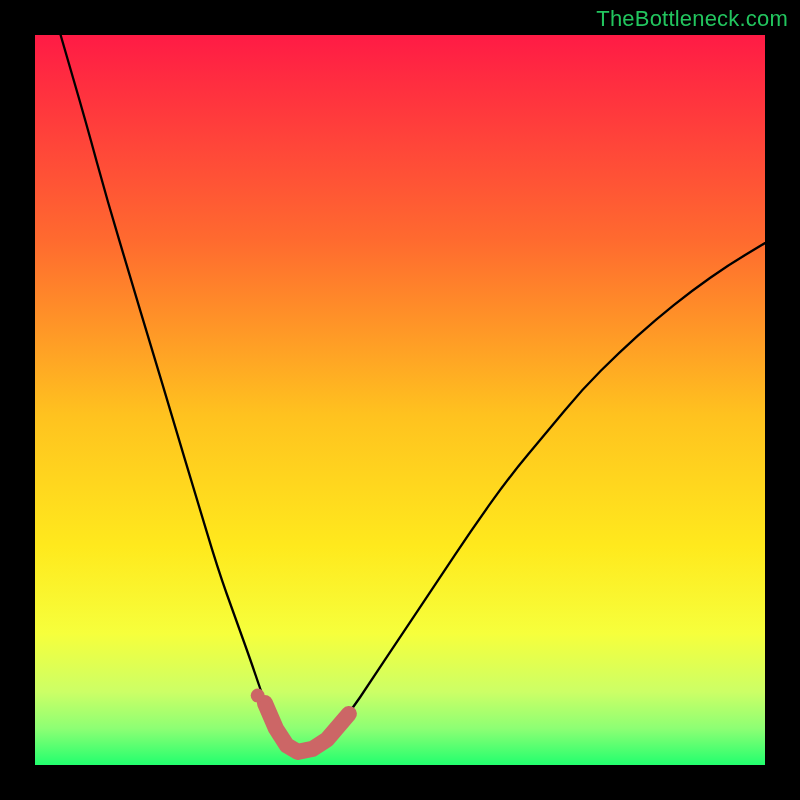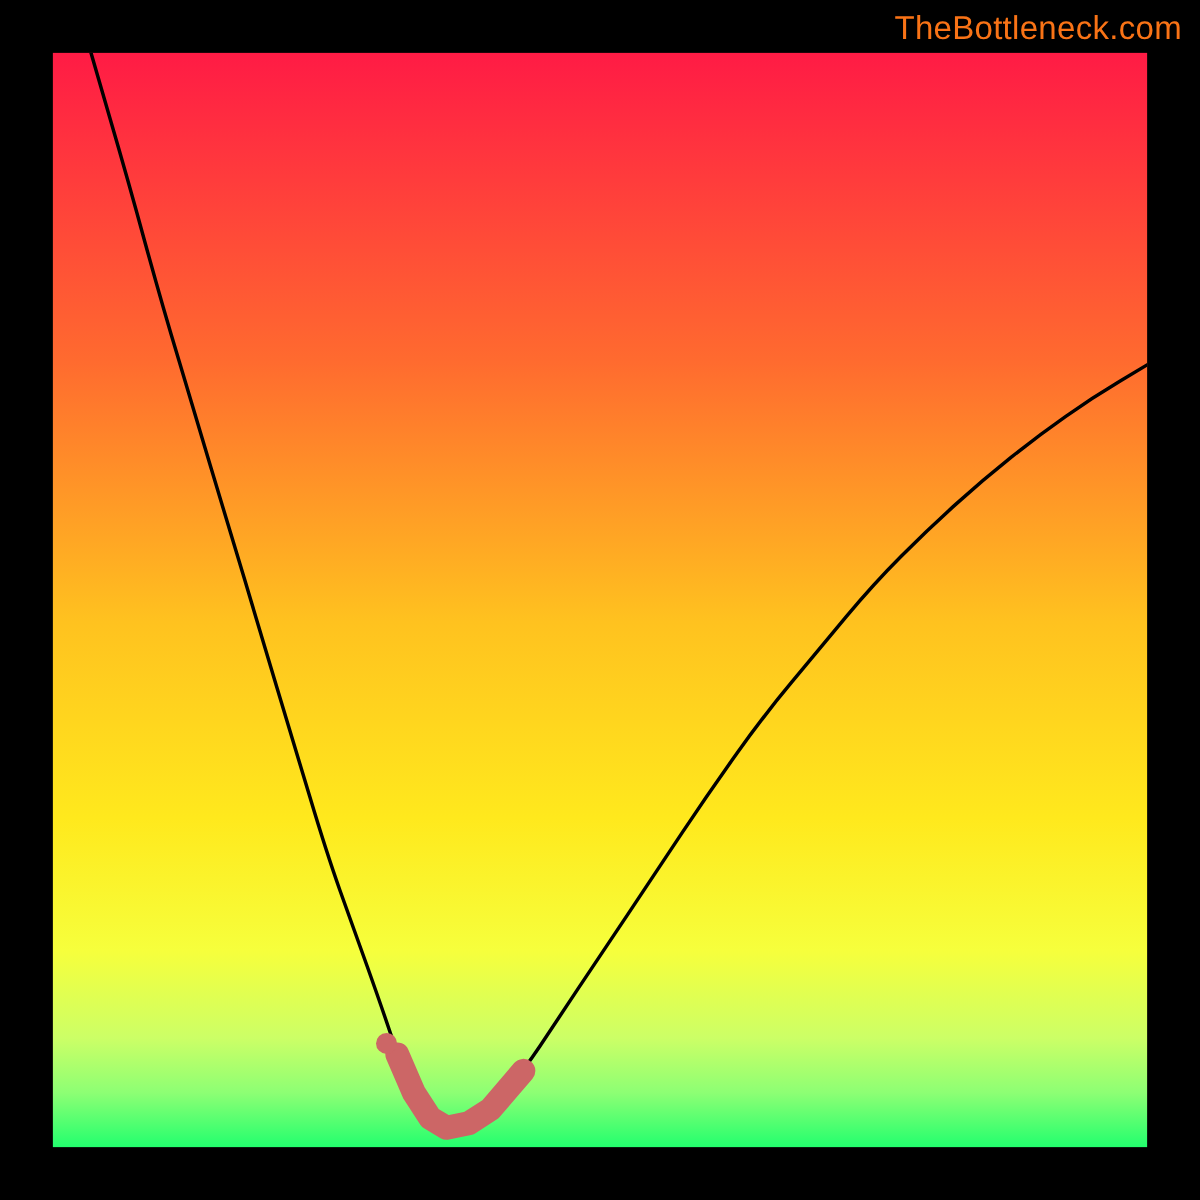--- a/index.html
+++ b/index.html
@@ -24,21 +24,21 @@
     left: 35px;
     top: 35px;
     width: 730px;
     height: 730px;
     overflow: hidden;
   }
   .watermark {
     position: absolute;
     top: 6px;
     right: 12px;
-    color: #f97316;
+    color: #22c55e;
     font-size: 22px;
     font-weight: 500;
     letter-spacing: 0.2px;
     z-index: 5;
   }
   svg.chart {
     width: 730px;
     height: 730px;
     display: block;
   }

